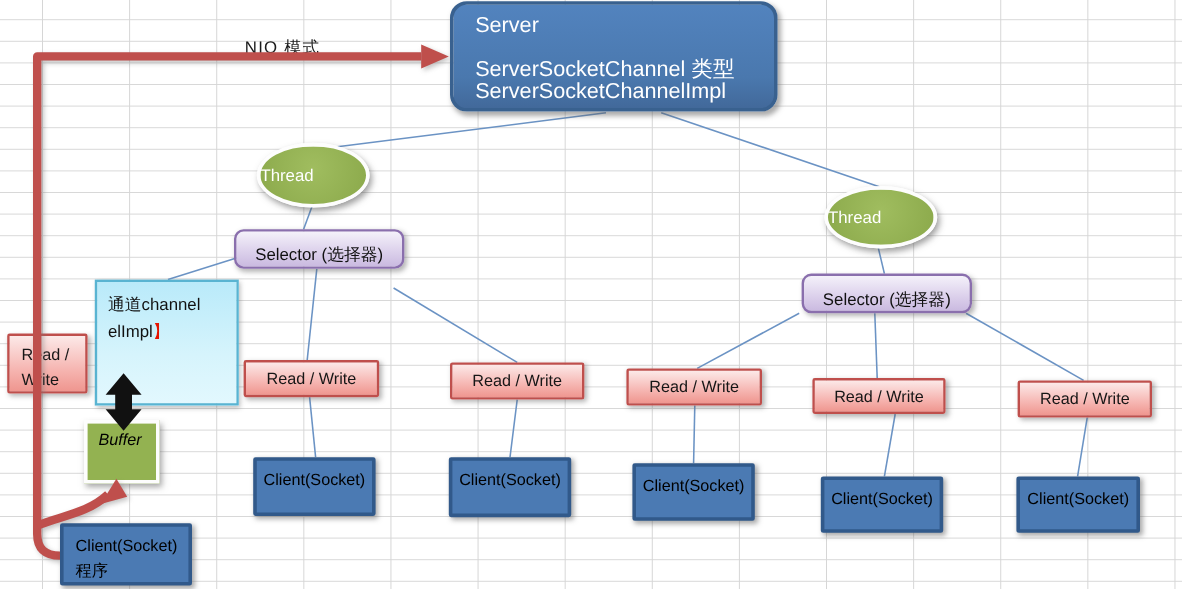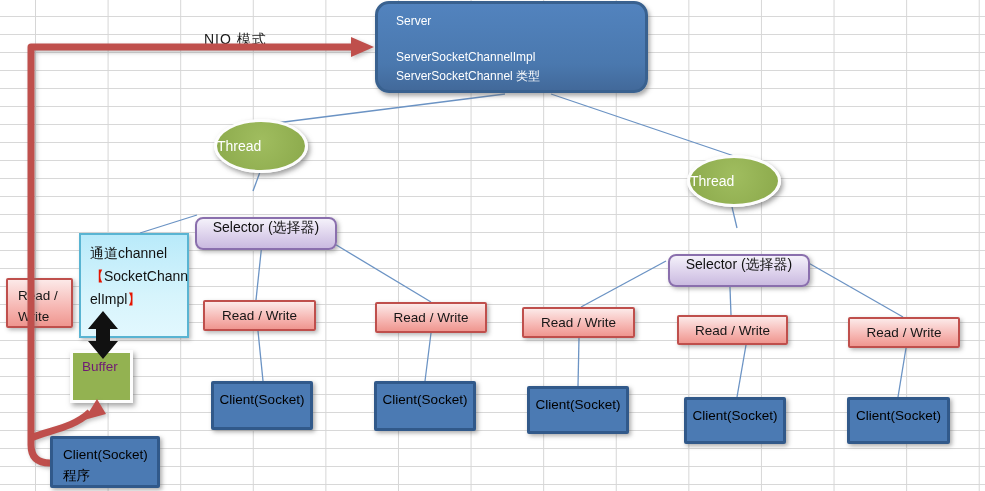--- a/index.html
+++ b/index.html
@@ -12,37 +12,37 @@
     background-size:72.6px 18px;
     background-position:35px 16px;
   }
   .abs{position:absolute;box-sizing:border-box;}
   svg.layer{position:absolute;left:0;top:0;width:985px;height:491px;pointer-events:none;}
   .z1{z-index:1}.z2{z-index:2}.z4{z-index:4}.z5{z-index:5}.z6{z-index:6}.z7{z-index:7}
 
   .server{
     background:linear-gradient(180deg,#5283be 0%,#4a78ae 70%,#42699a 100%);
     border:3px solid #39618f;border-radius:14px;color:#fff;
-    font-size:12px;padding:8px 10px 0 18px;
+    font-size:18px;padding:8px 10px 0 18px;
     box-shadow:2px 3px 4px rgba(90,90,90,.5);
   }
   .server .gap{height:17px;}
   .server div{line-height:19px;}
 
   .ellipse{
     background:radial-gradient(circle at 50% 38%,#a0bd5f,#8aa84a);
     border:3px solid #fdfdfd;border-radius:50%;color:#fff;
     display:flex;align-items:center;justify-content:flex-start;
     font-size:14px;box-shadow:2px 3px 5px rgba(80,80,80,.55);
   }
   .selector{
     background:linear-gradient(180deg,#f4f1fa 0%,#ddd2ec 55%,#cabae0 100%);
     border:2px solid #8a6fad;border-radius:8px;color:#111;
-    display:flex;align-items:flex-start;justify-content:center;
-    font-size:14px;box-shadow:2px 2px 4px rgba(90,90,90,.45);margin-top:26px;
+    display:flex;align-items:flex-end;justify-content:center;
+    font-size:14px;box-shadow:2px 2px 4px rgba(90,90,90,.45);
   }
   .readwrite{
     background:linear-gradient(180deg,#fce9e8 0%,#f6b6b2 60%,#ef968f 100%);
     border:2px solid #bf4f4c;border-radius:2px;color:#161616;
     display:flex;align-items:center;justify-content:center;
     font-size:13.5px;box-shadow:2px 2px 4px rgba(90,90,90,.45);
   }
   .readwrite.side{align-items:flex-start;justify-content:flex-start;
     padding:5px 0 0 10px;line-height:21px;}
   .client{
@@ -52,23 +52,24 @@
   }
   .client.program{text-align:left;padding:5px 8px 0 10px;line-height:21px;}
   .cyanbox{
     background:linear-gradient(180deg,#b9eafa 0%,#d6f4fc 60%,#e2f8fe 100%);
     border:2px solid #59b4d2;color:#111;font-size:14px;
     padding:7px 4px 0 9px;line-height:23px;
     box-shadow:2px 2px 4px rgba(90,90,90,.4);
   }
   .cyanbox .red{color:#e51400;}
   .buffer{
-    background:#93b251;border:3px solid #fdfdfd;color:#701a75;
+    background:#93b251;border:3px solid #fdfdfd;color:#000000;
     font-size:13.5px;padding:6px 0 0 9px;
     box-shadow:2px 3px 5px rgba(80,80,80,.5);
+    font-style:italic;
   }
   .niolabel{font-size:14px;color:#1a1a1a;letter-spacing:1px;}
   .redlayer{filter:drop-shadow(2px 2px 2px rgba(120,120,120,.45));}
 </style>
 </head>
 <body>
 
 <div class="canvas">
 
   <svg class="layer z1" viewBox="0 0 985 491">
@@ -104,41 +105,40 @@
     </g>
   </svg>
 
   <svg class="layer z6" viewBox="0 0 985 491">
     <polygon fill="#111111" points="103,311 88,329 96,329 96,341 88,341 103,359 118,341 110,341 110,329 118,329"></polygon>
   </svg>
 
   <div class="abs z2 server" style="left:375px;top:1px;width:273px;height:92px;">
     <div>Server</div>
     <div class="gap"></div>
+    <div>ServerSocketChannel 类型</div>
     <div>ServerSocketChannelImpl</div>
-    <div>ServerSocketChannel 类型</div>
   </div>
 
   <div class="abs z2 ellipse" style="left:214px;top:119px;width:94px;height:54px;">
     <span>Thread</span>
   </div>
   <div class="abs z2 ellipse" style="left:687px;top:155px;width:94px;height:52px;">
     <span>Thread</span>
   </div>
 
   <div class="abs z2 selector" style="left:195px;top:191px;width:142px;height:33px;">
     <span>Selector (选择器)</span>
   </div>
   <div class="abs z2 selector" style="left:668px;top:228px;width:142px;height:33px;">
     <span>Selector (选择器)</span>
   </div>
 
-  <div class="abs z2 cyanbox" style="left:79px;top:233px;width:110px;height:105px;">
+  <div class="abs z2 cyanbox" style="left:79px;top:233px;width:120px;height:105px;">
     <div>通道channel</div>
-    <div><span class="red">【</span><span>SocketChann</span></div>
     <div><span>elImpl</span><span class="red">】</span></div>
   </div>
 
   <div class="abs z2 buffer" style="left:70px;top:350px;width:63px;height:53px;">
     <span>Buffer</span>
   </div>
 
   <div class="abs z2 readwrite side" style="left:6px;top:278px;width:67px;height:50px;">
     <span>Read / Write</span>
   </div>

